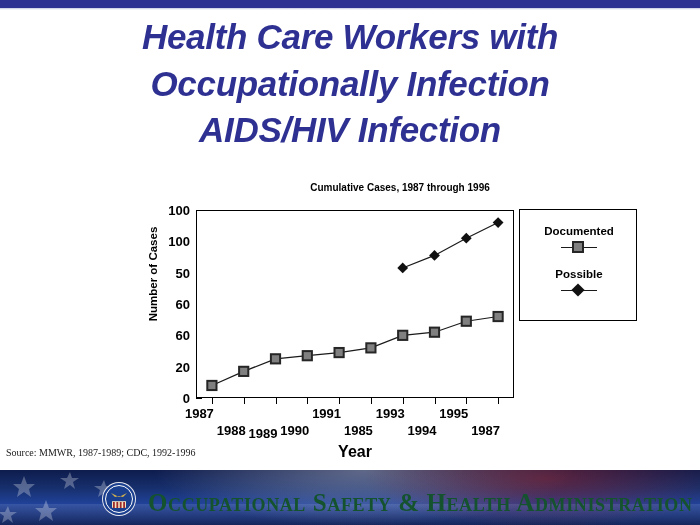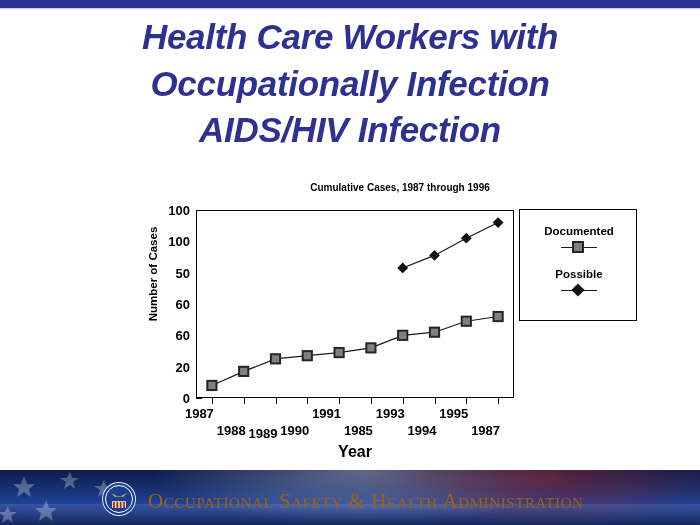--- a/index.html
+++ b/index.html
@@ -220,25 +220,26 @@
   }
   .footer-seal {
     position: absolute;
     left: 101px; top: 481px;
     width: 36px; height: 36px;
   }
   .footer-text {
     position: absolute;
     left: 148px; top: 489px;
     font-family: "Liberation Serif", serif;
-    font-size: 21px;
-    color: #a16207;
+    font-size: 25px;
+    color: #14532d;
     letter-spacing: .6px;
     white-space: nowrap;
     font-variant: small-caps;
+    font-weight: bold;
   }
 </style>
 </head>
 <body>
 
 <div id="slide">
 
   <div class="top-bar"></div>
   <div class="top-bar-shadow"></div>
 
@@ -332,20 +333,21 @@
         <span class="legend-label">Possible</span>
         <span class="legend-sample">
           <span class="legend-line"></span>
           <span class="legend-marker marker-diamond"></span>
         </span>
       </div>
     </div>
 
   </div>
 
+  <div class="source-note">Source: MMWR, 1987-1989; CDC, 1992-1996</div>
 
   <div class="footer">
     <svg class="footer-stars" viewBox="0 0 240 55">
       <g fill="#ffffff" opacity="0.5">
         <polygon points="24,6 27,14 35,14 29,19 31,27 24,22 17,27 19,19 13,14 21,14"></polygon>
         <polygon points="70,2 72,8 79,8 73,12 75,19 70,15 64,19 66,12 60,8 67,8"></polygon>
         <polygon points="46,30 49,38 57,38 51,43 53,51 46,46 39,51 41,43 35,38 43,38"></polygon>
         <polygon points="104,10 106,16 113,16 107,20 109,27 104,23 98,27 100,20 94,16 101,16"></polygon>
         <polygon points="8,36 10,42 17,42 11,46 13,53 8,49 2,53 4,46 -2,42 5,42"></polygon>
       </g>

